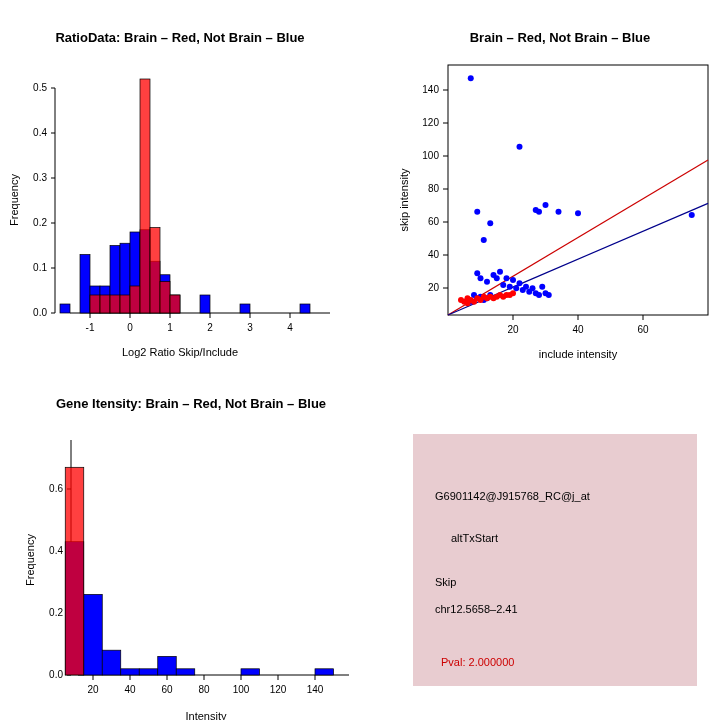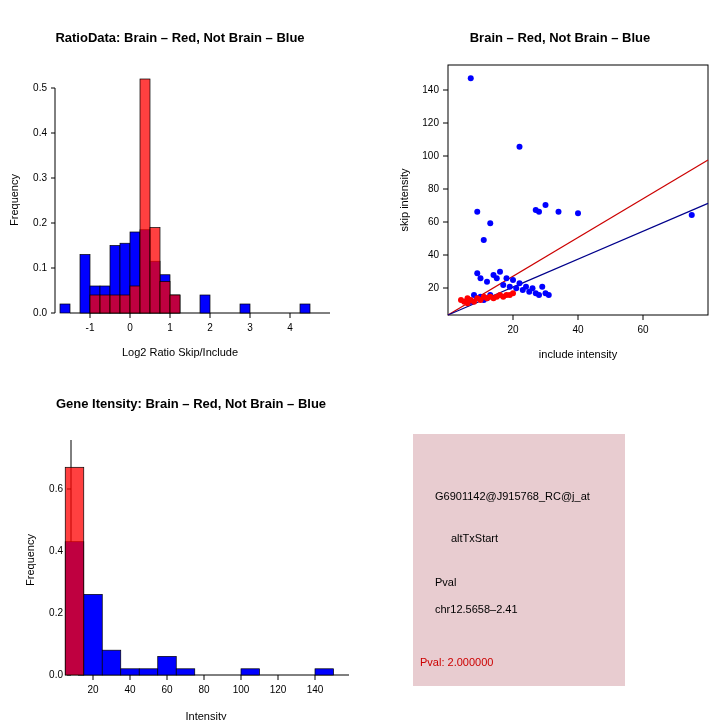--- a/index.html
+++ b/index.html
@@ -239,21 +239,21 @@
           <rect x="123.25" y="288.8" width="18.5" height="6.2" fill="#0000ff" stroke="#000" stroke-width="0.7" fill-opacity="1"></rect>
           <rect x="141.75" y="276.4" width="18.5" height="18.599999999999998" fill="#0000ff" stroke="#000" stroke-width="0.7" fill-opacity="1"></rect>
           <rect x="160.25" y="288.8" width="18.5" height="6.2" fill="#0000ff" stroke="#000" stroke-width="0.7" fill-opacity="1"></rect>
           <rect x="225" y="288.8" width="18.5" height="6.2" fill="#0000ff" stroke="#000" stroke-width="0.7" fill-opacity="1"></rect>
           <rect x="299" y="288.8" width="18.5" height="6.2" fill="#0000ff" stroke="#000" stroke-width="0.7" fill-opacity="1"></rect>
           <rect x="49.25" y="87.29999999999998" width="18.5" height="207.70000000000002" fill="#ff0000" stroke="#000" stroke-width="0.7" fill-opacity="0.75"></rect>
         </g>
     </svg>
   </div>
 
-  <div class="panel infobox" style="left:413px;top:414px;width:212px;height:252px;">
+  <div class="panel infobox" style="left:413px;top:414px;width:284px;height:252px;">
     <div class="info-line" style="position:absolute;left:22px;top:56px;">G6901142@J915768_RC@j_at</div>
     <div class="info-line" style="position:absolute;left:38px;top:98px;">altTxStart</div>
-    <div class="info-line" style="position:absolute;left:22px;top:142px;">Pval</div>
+    <div class="info-line" style="position:absolute;left:22px;top:142px;">Skip</div>
     <div class="info-line" style="position:absolute;left:22px;top:169px;">chr12.5658–2.41</div>
-    <div class="info-line pval" style="position:absolute;left:7px;top:222px;">Pval: 2.000000</div>
+    <div class="info-line pval" style="position:absolute;left:28px;top:222px;">Pval: 2.000000</div>
   </div>
 
 </div>
 
 </body></html>

